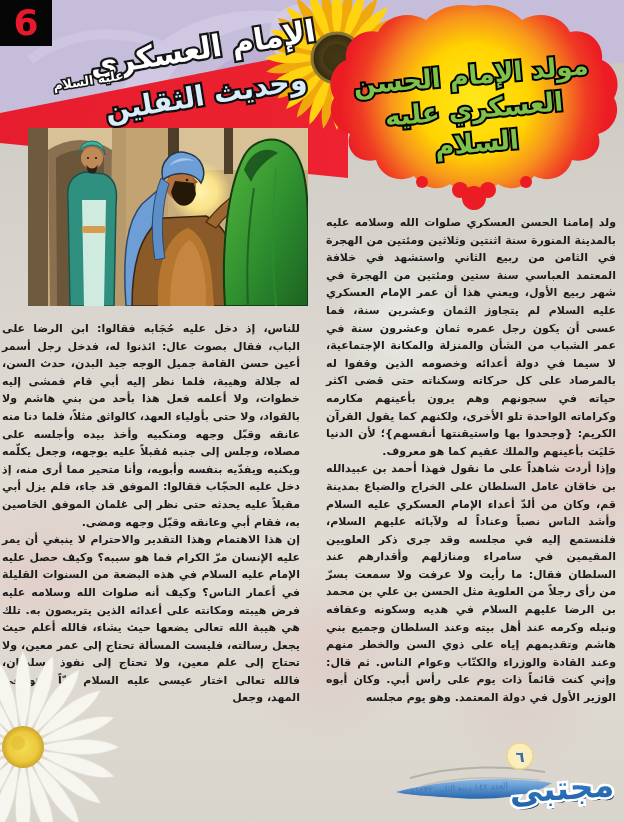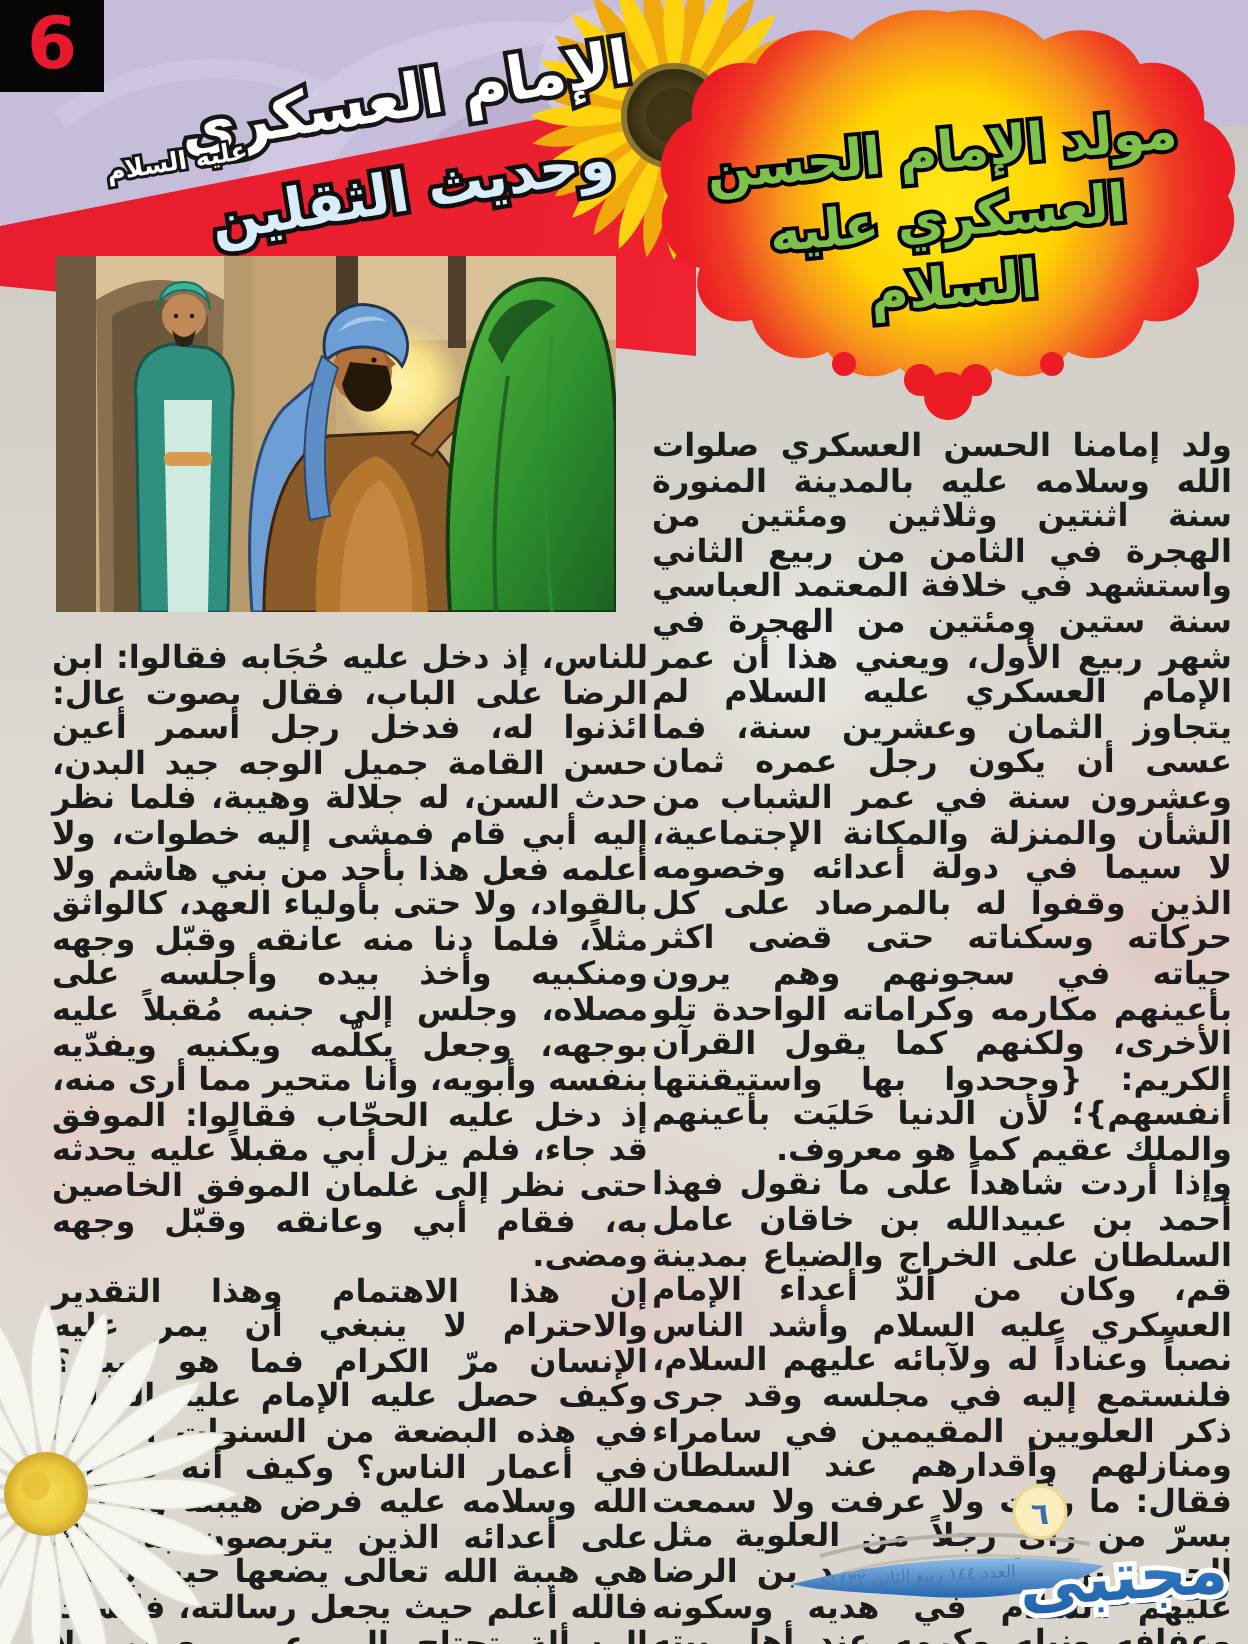--- a/index.html
+++ b/index.html
@@ -36,25 +36,25 @@
   .page-number-box span{color:#e8192c;font-size:36px;font-weight:bold;line-height:1;}
 
   .illustration{position:absolute;left:28px;top:128px;width:280px;height:178px;}
 
   .sunflower{position:absolute;left:252px;top:-22px;width:170px;height:162px;}
   .blob{position:absolute;left:324px;top:0;width:300px;height:215px;}
   .left-title{position:absolute;left:8px;top:14px;width:324px;height:118px;}
 
   .col{position:absolute;direction:rtl;}
   .col p{
-    margin:0;color:#1c1c1c;font-weight:bold;font-size:16px;line-height:17.6px;
+    margin:0;color:#1c1c1c;font-weight:bold;font-size:11px;line-height:17.6px;
     text-align:justify;
   }
   .col-right{right:8px;top:214px;width:290px;}
-  .col-left{left:26px;top:320px;width:298px;}
+  .col-left{left:2px;top:320px;width:298px;}
 
   .footer{position:absolute;left:380px;top:738px;width:240px;height:80px;}
   .daisy{position:absolute;left:-82px;top:642px;width:210px;height:210px;}
 </style>
 </head>
 <body>
 
 <div class="page">
 
   <div class="lavender">

